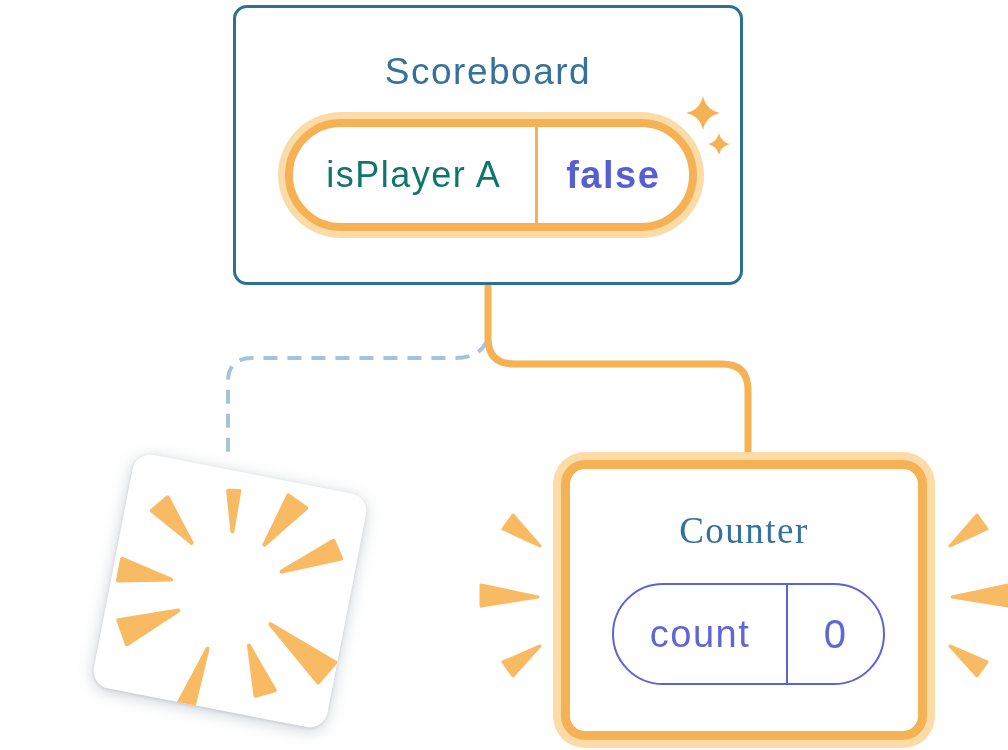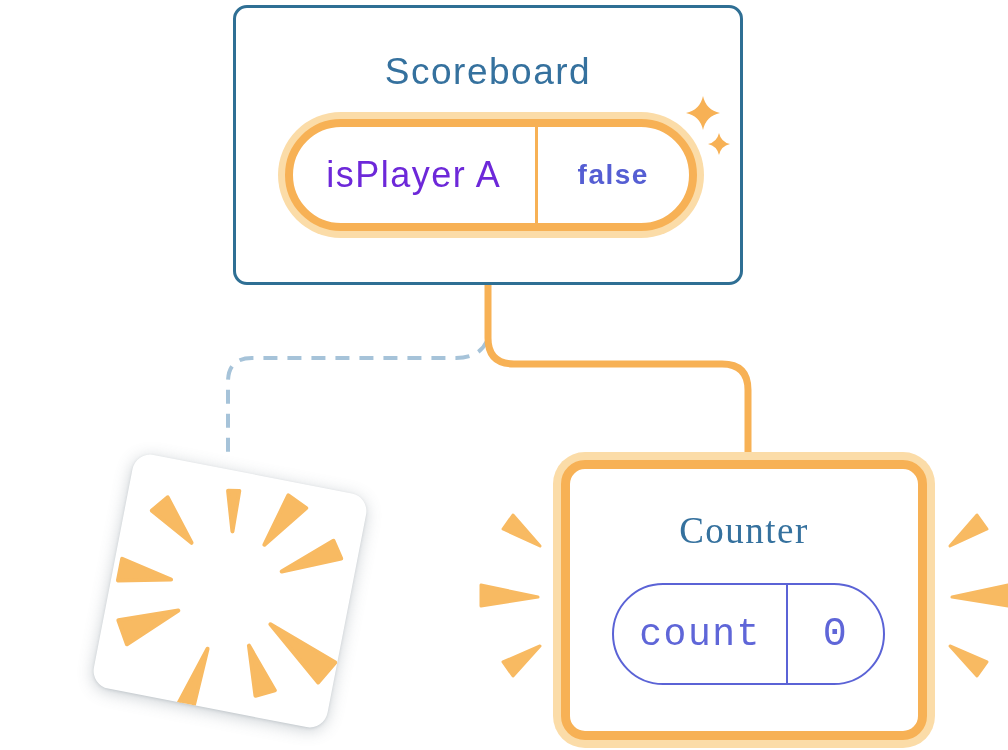--- a/index.html
+++ b/index.html
@@ -47,28 +47,27 @@
     overflow: hidden;
   }
   .pill-scoreboard {
     left: 285px; top: 119px; width: 412px; height: 112px;
     border: 8px solid #F7B155;
     box-shadow: 0 0 0 7px #FBDCA8;
   }
   .pill-counter {
     left: 612px; top: 583px; width: 273px; height: 102px;
     border: 2px solid #5B63D6;
-    font-family: Liberation Mono, monospace;
   }
   .pill-cell {
     display: flex; align-items: center; justify-content: center;
     letter-spacing: 1.5px;
   }
-  .pill-scoreboard .cell-label { flex: 0 0 61%; font-size: 36px; color: #6d28d9; }
-  .pill-scoreboard .cell-value { flex: 1; font-size: 28px; font-weight: bold; color: #555ED3; }
+  .pill-scoreboard .cell-label { flex: 0 0 61%; font-size: 36px; color: #0f766e; }
+  .pill-scoreboard .cell-value { flex: 1; font-size: 38px; font-weight: bold; color: #555ED3; }
   .pill-counter    .cell-label { flex: 0 0 64%; font-size: 38px; color: #5F66D8; }
   .pill-counter    .cell-value { flex: 1; font-size: 40px; color: #5F66D8; }
   .divider-orange { flex: 0 0 3px; background: #F7B155; }
   .divider-purple { flex: 0 0 2px; background: #5B63D6; }
 
   .poof-card {
     position: absolute; z-index: 2;
     left: 111px; top: 472px; width: 238px; height: 238px;
     background: #ffffff; border-radius: 18px;
     transform: rotate(11deg);

